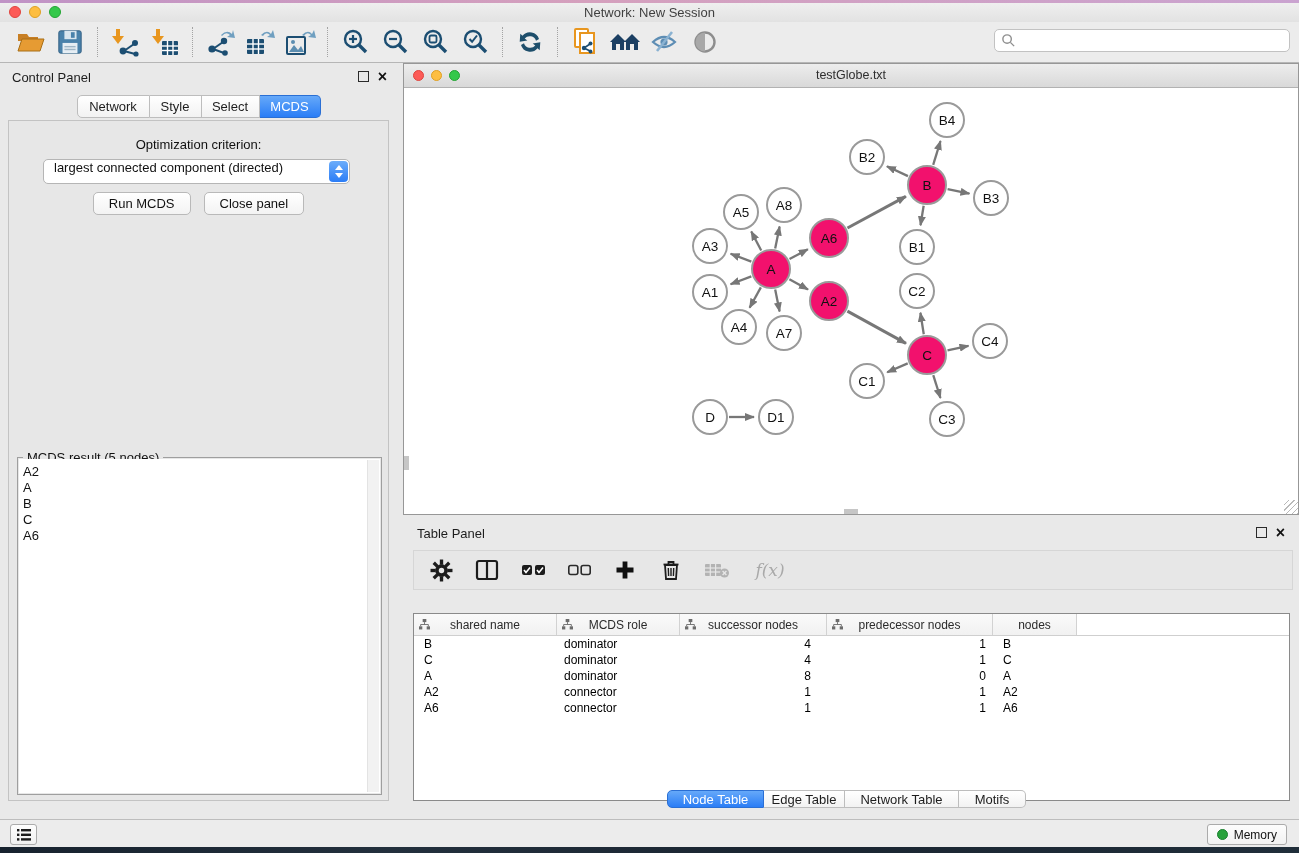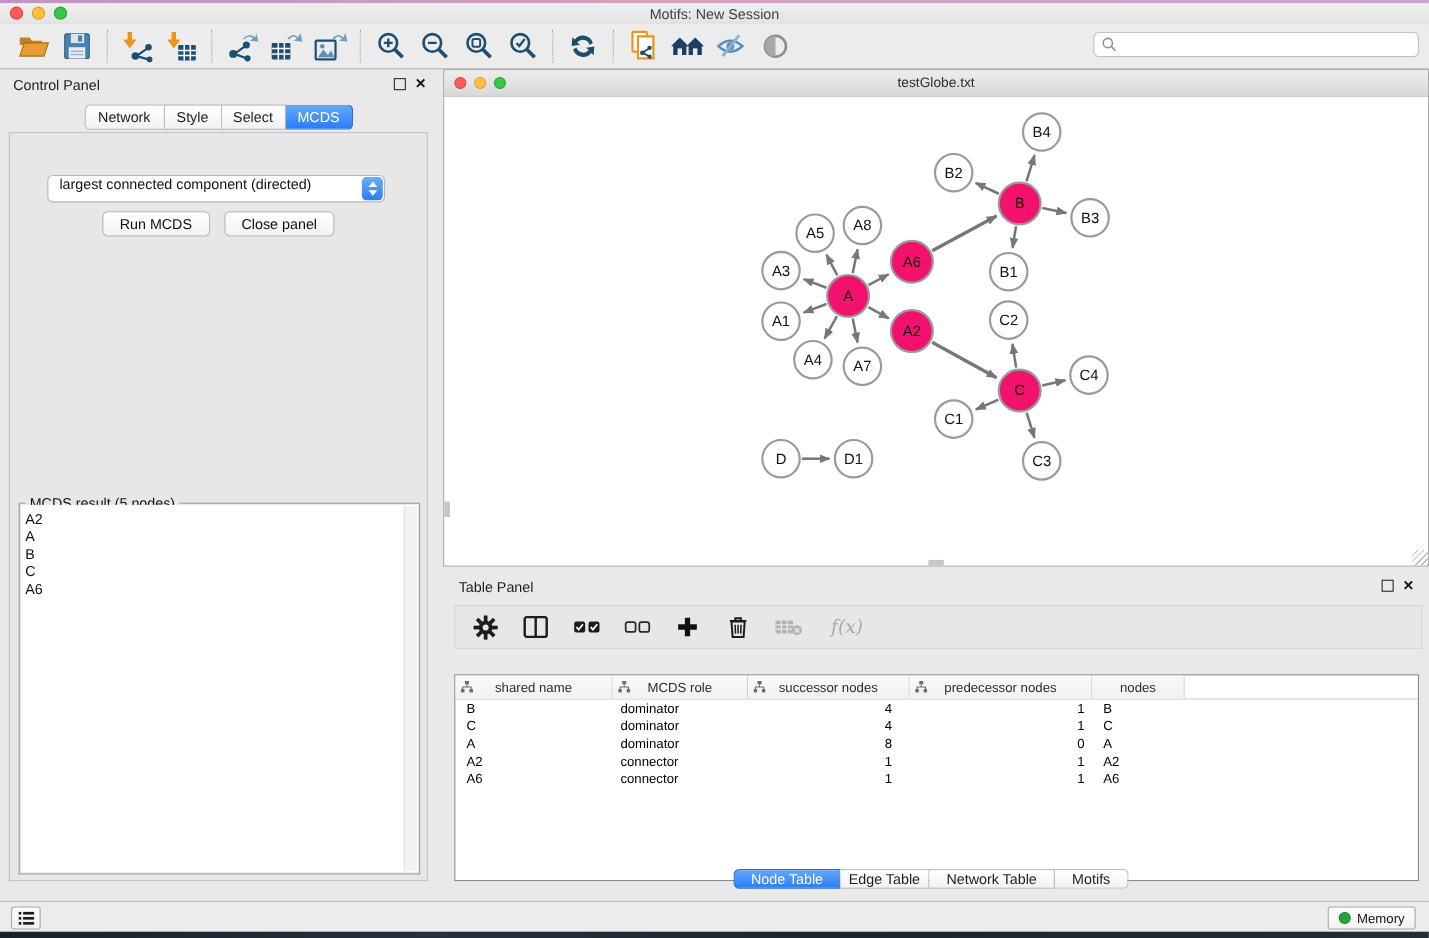--- a/index.html
+++ b/index.html
@@ -131,21 +131,21 @@
 <body>
 
 <div class="wall-top"></div>
 
 <div class="titlebar">
   <div class="tl-row">
     <span class="tl tl-red"></span>
     <span class="tl tl-yel"></span>
     <span class="tl tl-grn"></span>
   </div>
-  <div class="win-title">Motifs: New Session</div>
+  <div class="win-title">Network: New Session</div>
 </div>
 
 <div class="toolbar">
   <div class="tb-btn">
     <svg width="30" height="26" viewBox="0 0 30 26">
       <path d="M3 5 h9 l2 3 h9 v4 h-20 z" fill="#c87f24"></path>
       <path d="M3 22 L7 10 L29 10 L25 22 Z" fill="#e69b33" stroke="#a86e16" stroke-width="1"></path>
     </svg>
   </div>
   <div class="tb-btn">
@@ -307,20 +307,21 @@
     <span class="float-icon"></span>
     <span class="close-icon">×</span>
   </div>
   <div class="seg cp-tabs">
     <button>Network</button>
     <button>Style</button>
     <button>Select</button>
     <button class="active">MCDS</button>
   </div>
   <div class="cp-box">
+    <div class="opt-label">Optimization criterion:</div>
     <div class="criterion-select">
       <span>largest connected component (directed)</span>
       <span class="select-stepper">
         <span class="tri-up"></span>
           <span class="tri-dn"></span>
       </span>
     </div>
     <div class="cp-buttons">
       <button class="push-btn">Run MCDS</button>
       <button class="push-btn">Close panel</button>

